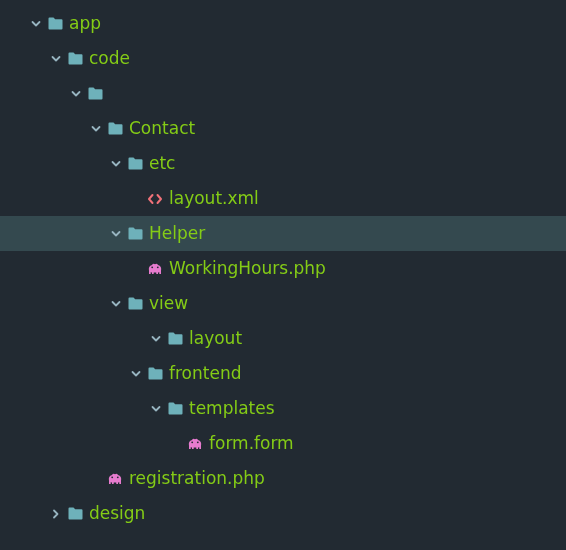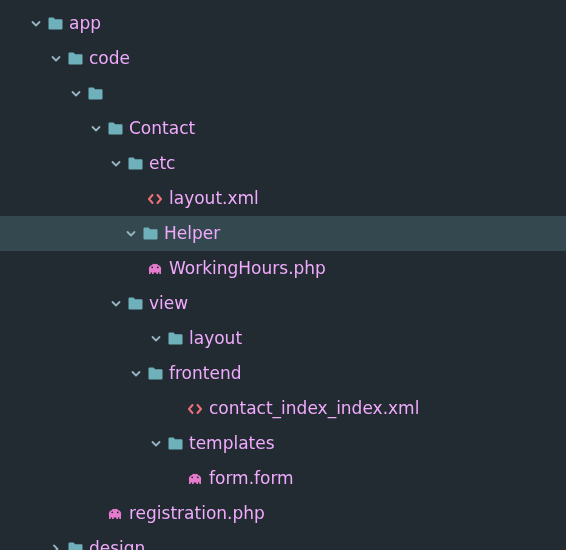--- a/index.html
+++ b/index.html
@@ -18,21 +18,20 @@
   }
   .row {
     display: flex;
     align-items: center;
     height: 35px;
     line-height: 35px;
     white-space: nowrap;
   }
   .row.selected {
     background: #34494f;
-    padding-left: 15px;
   }
   .chev {
     width: 12px;
     height: 12px;
     display: flex;
     align-items: center;
     justify-content: center;
     margin-right: 5px;
     flex: 0 0 auto;
   }
@@ -52,21 +51,21 @@
     display: flex;
     align-items: center;
     justify-content: center;
     margin-right: 6px;
     flex: 0 0 auto;
   }
   .icon svg {
     display: block;
   }
   .label {
-    color: #f0abfc;
+    color: #84cc16;
   }
   .indent-spacer {
     flex: 0 0 auto;
   }
 </style>
 </head>
 <body>
 
 <div class="tree" id="tree">
     <div class="row">
@@ -211,31 +210,20 @@
         </svg>
       </span>
       <span class="icon">
         <svg width="15" height="13" viewBox="0 0 15 13">
           <path d="M0.5 1.5 Q0.5 0.5 1.5 0.5 L5.5 0.5 L7.2 2.2 L13.5 2.2 Q14.5 2.2 14.5 3.2 L14.5 11.5 Q14.5 12.5 13.5 12.5 L1.5 12.5 Q0.5 12.5 0.5 11.5 Z" fill="#6eb1ba"></path>
         </svg>
       </span>
       <span class="label">frontend</span>
     </div>
     <div class="row">
-      <span class="indent-spacer" style="width: 170px;"></span>
-      <span class="chev"></span>
-      <span class="icon">
-        <svg width="16" height="16" viewBox="0 0 16 16">
-          <path d="M5.5 4 L2 8 L5.5 12" stroke="#f07178" stroke-width="2" fill="none" stroke-linecap="round" stroke-linejoin="round"></path>
-          <path d="M10.5 4 L14 8 L10.5 12" stroke="#f07178" stroke-width="2" fill="none" stroke-linecap="round" stroke-linejoin="round"></path>
-        </svg>
-      </span>
-      <span class="label">contact_index_index.xml</span>
-    </div>
-    <div class="row">
       <span class="indent-spacer" style="width: 150px;"></span>
       <span class="chev">
         <svg width="10" height="10" viewBox="0 0 10 10">
           <path d="M1.5 3 L5 6.5 L8.5 3" style="stroke:#97b4c0"></path>
         </svg>
       </span>
       <span class="icon">
         <svg width="15" height="13" viewBox="0 0 15 13">
           <path d="M0.5 1.5 Q0.5 0.5 1.5 0.5 L5.5 0.5 L7.2 2.2 L13.5 2.2 Q14.5 2.2 14.5 3.2 L14.5 11.5 Q14.5 12.5 13.5 12.5 L1.5 12.5 Q0.5 12.5 0.5 11.5 Z" fill="#6eb1ba"></path>
         </svg>

